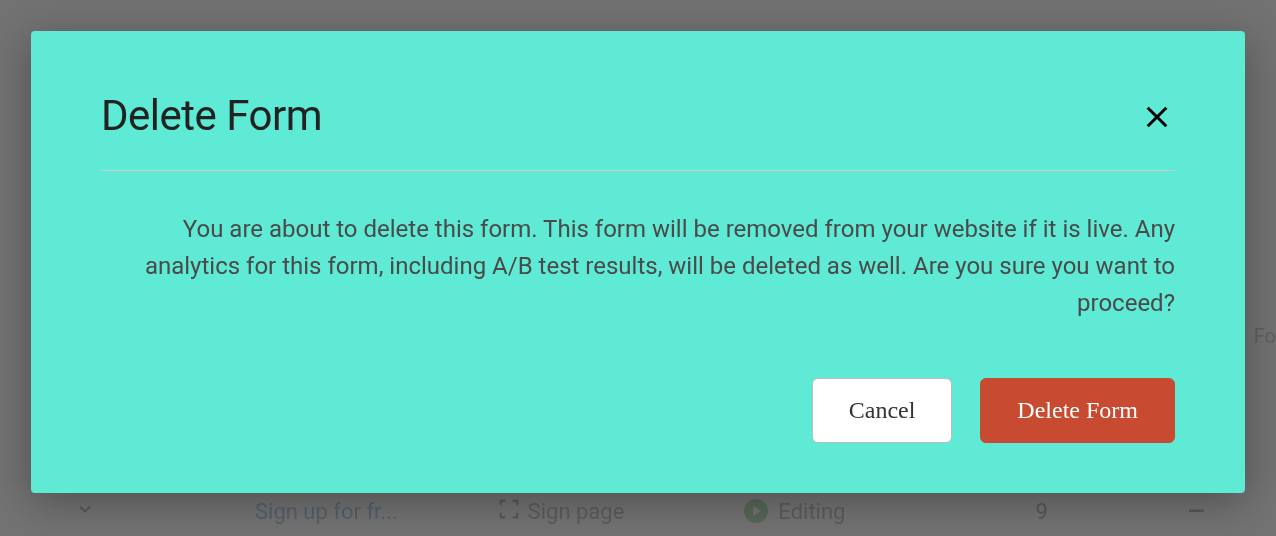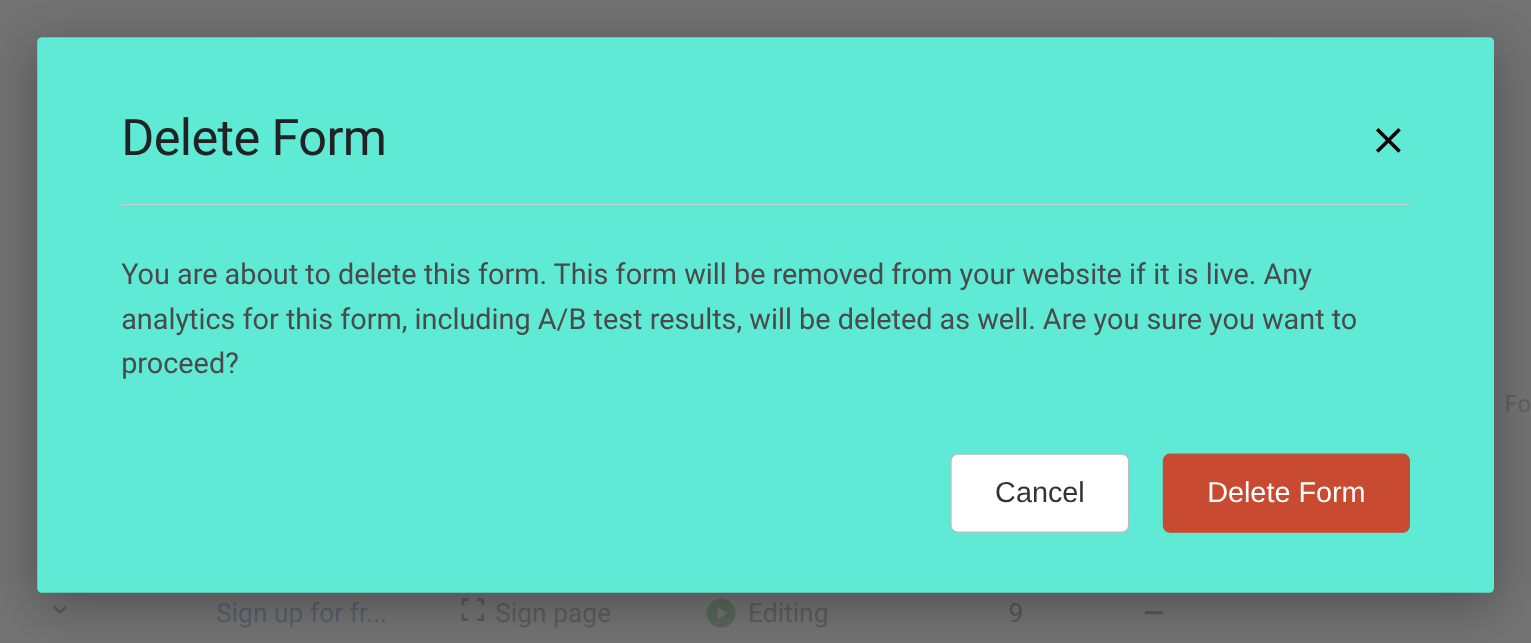--- a/index.html
+++ b/index.html
@@ -37,21 +37,22 @@
     
     .bg-bottom-row {
       position: absolute;
       bottom: 0;
       left: 0;
       width: 100%;
       height: 50px;
       background: #fff;
       display: flex;
       align-items: center;
-      padding: 0 20px;
+      padding: 0 55px;
+      gap: 40px;
       color: #666;
       font-size: 22px;
     }
     
     .bg-chevron {
       color: #555;
       margin-left: 20px;
     }
     
     .bg-link {
@@ -157,34 +158,35 @@
       border: none;
       border-top: 1px solid #ccc;
       margin-bottom: 40px;
     }
     
     .modal-body {
       font-size: 24px;
       line-height: 1.55;
       color: #4a4a4a;
       margin-bottom: 55px;
+      text-align: right;
     }
     
     .modal-footer {
       display: flex;
       justify-content: flex-end;
       gap: 28px;
     }
     
     .btn {
       font-size: 24px;
       padding: 18px 36px;
       border-radius: 6px;
       cursor: pointer;
-      font-family: Liberation Sans, sans-serif;
+      font-family: Liberation Serif, serif;
     }
     
     .btn-secondary {
       background: #fff;
       border: 1px solid #bbb;
       color: #333;
     }
     
     .btn-danger {
       background: #c84b31;

